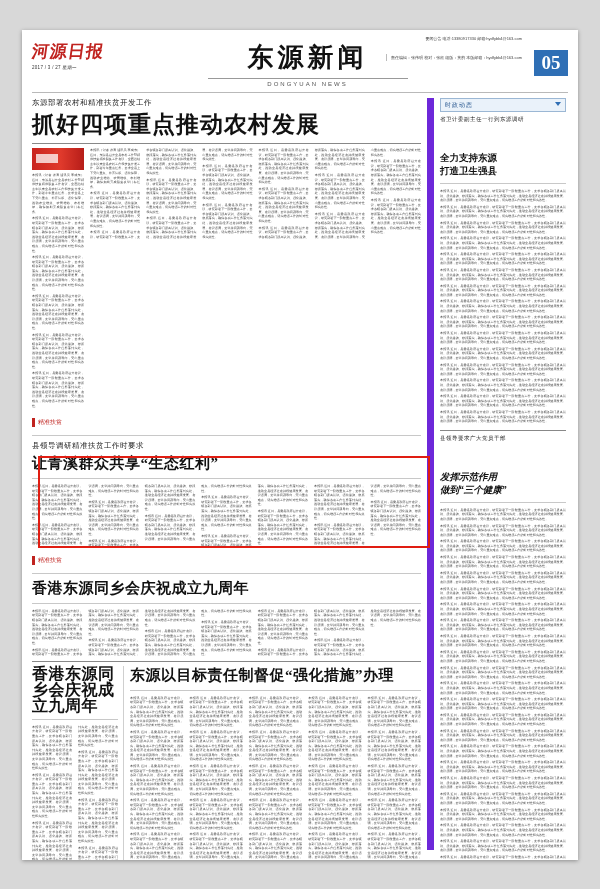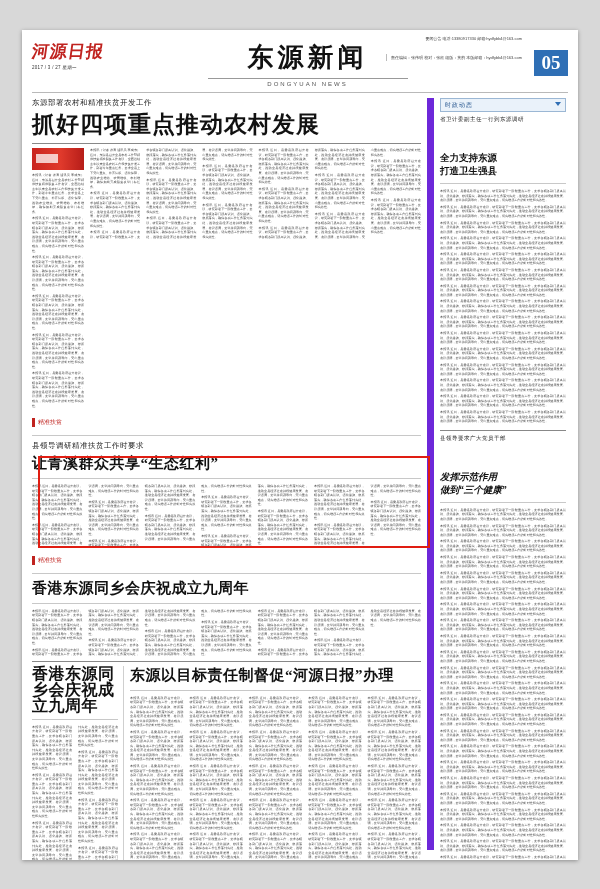--- a/index.html
+++ b/index.html
@@ -383,21 +383,21 @@
             <p>本报讯 近日，县委县政府召开会议，研究部署下一阶段重点工作，要求各镇各部门提高认识、强化措施、狠抓落实，确保各项工作任务落到实处，推动全县经济社会持续健康发展。会议强调，要坚持问题导向，突出重点难点，切实增强工作的针对性和实效性。</p>
 
             <p>本报讯 近日，县委县政府召开会议，研究部署下一阶段重点工作，要求各镇各部门提高认识、强化措施、狠抓落实，确保各项工作任务落到实处，推动全县经济社会持续健康发展。会议强调，要坚持问题导向，突出重点难点，切实增强工作的针对性和实效性。</p>
             <p>本报讯 近日，县委县政府召开会议，研究部署下一阶段重点工作，要求各镇各部门提高认识、强化措施、狠抓落实，确保各项工作任务落到实处，推动全县经济社会持续健康发展。会议强调，要坚持问题导向，突出重点难点，切实增强工作的针对性和实效性。</p>
             <p>本报讯 近日，县委县政府召开会议，研究部署下一阶段重点工作，要求各镇各部门提高认识、强化措施、狠抓落实，确保各项工作任务落到实处，推动全县经济社会持续健康发展。会议强调，要坚持问题导向，突出重点难点，切实增强工作的针对性和实效性。</p>
             <p>本报讯 近日，县委县政府召开会议，研究部署下一阶段重点工作，要求各镇各部门提高认识、强化措施、狠抓落实，确保各项工作任务落到实处，推动全县经济社会持续健康发展。会议强调，要坚持问题导向，突出重点难点，切实增强工作的针对性和实效性。</p>
 
           </div>
         </div>
         <div style="flex:1;">
-          <div class="headline-lg">东源以目标责任制督促“河源日报”办理</div>
+          <div class="headline-lg">东源以目标责任制督促“强化措施”办理</div>
           <div class="rule-thin"></div>
           <div class="cols cols-5">
             <p class="lead-red">本报讯 近日，县委县政府召开会议，研究部署下一阶段重点工作，要求各镇各部门提高认识、强化措施、狠抓落实，确保各项工作任务落到实处，推动全县经济社会持续健康发展。会议强调，要坚持问题导向，突出重点难点，切实增强工作的针对性和实效性。</p>
             <p>本报讯 近日，县委县政府召开会议，研究部署下一阶段重点工作，要求各镇各部门提高认识、强化措施、狠抓落实，确保各项工作任务落到实处，推动全县经济社会持续健康发展。会议强调，要坚持问题导向，突出重点难点，切实增强工作的针对性和实效性。</p>
             <p>本报讯 近日，县委县政府召开会议，研究部署下一阶段重点工作，要求各镇各部门提高认识、强化措施、狠抓落实，确保各项工作任务落到实处，推动全县经济社会持续健康发展。会议强调，要坚持问题导向，突出重点难点，切实增强工作的针对性和实效性。</p>
             <p>本报讯 近日，县委县政府召开会议，研究部署下一阶段重点工作，要求各镇各部门提高认识、强化措施、狠抓落实，确保各项工作任务落到实处，推动全县经济社会持续健康发展。会议强调，要坚持问题导向，突出重点难点，切实增强工作的针对性和实效性。</p>
             <p>本报讯 近日，县委县政府召开会议，研究部署下一阶段重点工作，要求各镇各部门提高认识、强化措施、狠抓落实，确保各项工作任务落到实处，推动全县经济社会持续健康发展。会议强调，要坚持问题导向，突出重点难点，切实增强工作的针对性和实效性。</p>
             <p>本报讯 近日，县委县政府召开会议，研究部署下一阶段重点工作，要求各镇各部门提高认识、强化措施、狠抓落实，确保各项工作任务落到实处，推动全县经济社会持续健康发展。会议强调，要坚持问题导向，突出重点难点，切实增强工作的针对性和实效性。</p>
             <p>本报讯 近日，县委县政府召开会议，研究部署下一阶段重点工作，要求各镇各部门提高认识、强化措施、狠抓落实，确保各项工作任务落到实处，推动全县经济社会持续健康发展。会议强调，要坚持问题导向，突出重点难点，切实增强工作的针对性和实效性。</p>
             <p>本报讯 近日，县委县政府召开会议，研究部署下一阶段重点工作，要求各镇各部门提高认识、强化措施、狠抓落实，确保各项工作任务落到实处，推动全县经济社会持续健康发展。会议强调，要坚持问题导向，突出重点难点，切实增强工作的针对性和实效性。</p>

